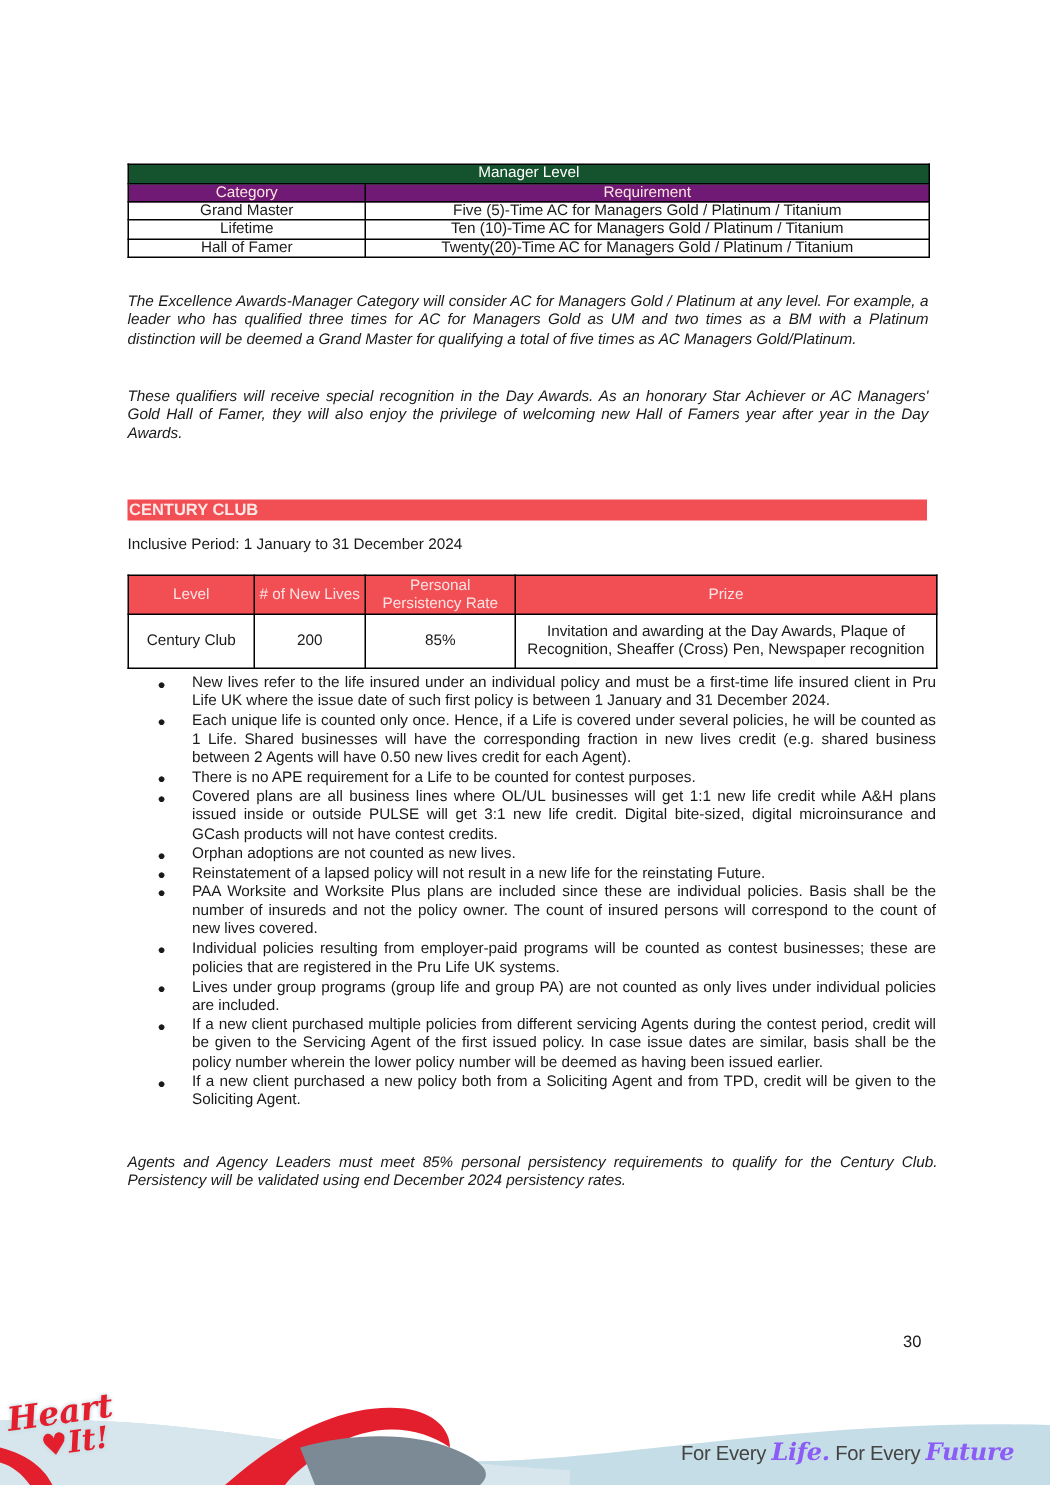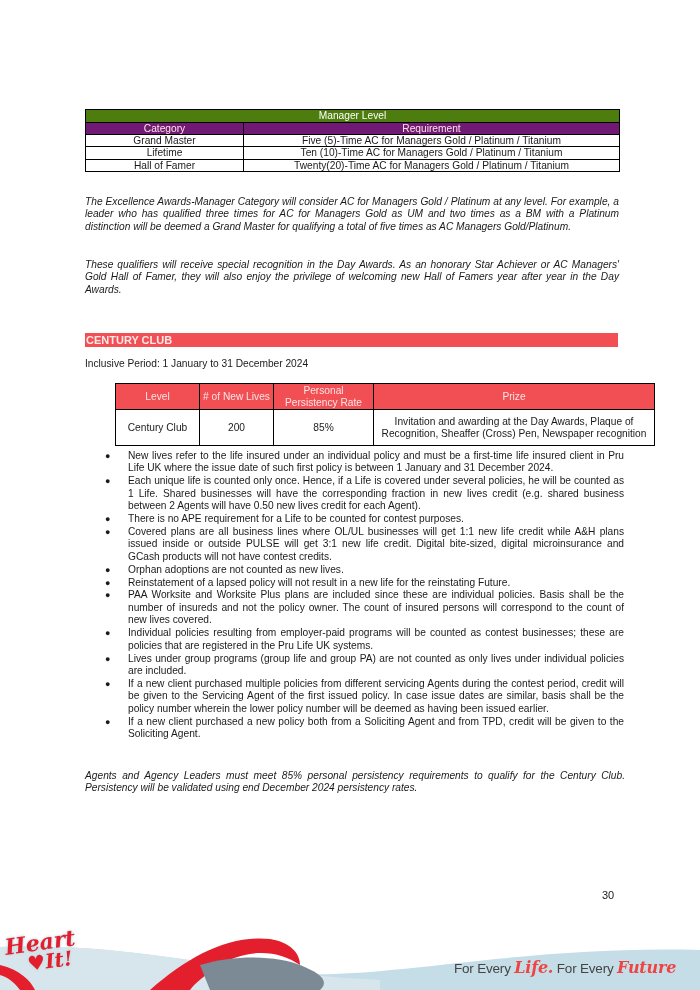--- a/index.html
+++ b/index.html
@@ -1,48 +1,48 @@
 <!DOCTYPE html>
 <html><head>
 <meta charset="utf-8">
 <style>
   * { box-sizing: border-box; margin: 0; padding: 0; }
   html, body { width: 700px; height: 990px; background: #ffffff; overflow: hidden; }
   body { position: relative; font-family: "Liberation Sans", sans-serif; color: #1a1a1a; font-size: 10.2px; line-height: 12.4px; }
 
   .mgr-table { position: absolute; left: 85px; top: 109px; width: 535px; border-collapse: collapse; font-size: 10.2px; line-height: 11.2px; }
   .mgr-table td, .mgr-table th { border: 1px solid #000; text-align: center; padding: 0 2px; height: 12px; font-weight: normal; }
-  .mgr-table .title-row th { background: #4d7c0f; color: #fff; font-weight: normal; height: 13px; }
+  .mgr-table .title-row th { background: #14532d; color: #fff; font-weight: normal; height: 13px; }
   .mgr-table .head-row th { background: #701a75; color: #fde3e3; border-color:#000; }
   .mgr-table col.c1 { width: 158px; }
 
   .para { position: absolute; left: 85px; width: 534px; text-align: justify; font-style: italic; }
   .p1 { top: 196px; }
   .p2 { top: 259px; }
 
   .banner { position: absolute; left: 85px; top: 333px; width: 533px; height: 14px; background: #f24f55; color: #fde8e8; font-weight: bold; font-size: 11px; line-height: 14px; padding-left: 1px; }
   .period { position: absolute; left: 85px; top: 358px; }
 
-  .cc-table { position: absolute; left: 85px; top: 383px; width: 540px; border-collapse: collapse; font-size: 10.2px; line-height: 11.5px; margin-left: 30px; }
+  .cc-table { position: absolute; left: 85px; top: 383px; width: 540px; border-collapse: collapse; font-size: 10.2px; line-height: 11.5px; }
   .cc-table th, .cc-table td { border: 1px solid #000; text-align: center; font-weight: normal; padding: 0 2px; }
   .cc-table th { background: #f24f55; color: #fde3e3; height: 26px; vertical-align: middle; }
   .cc-table td { height: 36px; vertical-align: middle; }
   .cc-table col.k1 { width: 84px; } .cc-table col.k2 { width: 74px; } .cc-table col.k3 { width: 100px; }
 
   .bullets { position: absolute; left: 104px; top: 450px; width: 520px; list-style: none; }
   .bullets li { position: relative; padding-left: 24px; text-align: justify; margin-bottom: 0.5px; }
   .bullets li .dot { position: absolute; left: 1px; top: 0; font-size: 9px; }
 
   .p3 { top: 770px; width: 540px; }
 
   .page-num { position: absolute; left: 602px; top: 889px; font-size: 11px; }
 
   .footer { position: absolute; left: 0; top: 925px; width: 700px; height: 65px; }
   .tagline { position: absolute; left: 454px; top: 962px; font-size: 13.5px; color: #444; font-family: "Liberation Sans", sans-serif; letter-spacing: -0.2px; white-space: nowrap; }
-  .tagline .script { color: #ef4444; font-family: "DejaVu Serif", serif; font-style: italic; font-weight: bold; font-size: 16px; }
+  .tagline .script { color: #8b5cf6; font-family: "DejaVu Serif", serif; font-style: italic; font-weight: bold; font-size: 16px; }
   .logo { position: absolute; left: 6px; top: 932px; font-family: "DejaVu Serif", serif; font-style: italic; font-weight: bold; color: #e31e2d; font-size: 22px; line-height: 20px; transform: rotate(-8deg); text-shadow: 0 0 3px #c7dbe3, 0 0 3px #c7dbe3; }
   .logo .l2 { display: block; margin-left: 20px; font-size: 20px; }
 </style>
 </head>
 <body>
 
 <table class="mgr-table">
   <colgroup>
       <col class="c1">
       <col>

